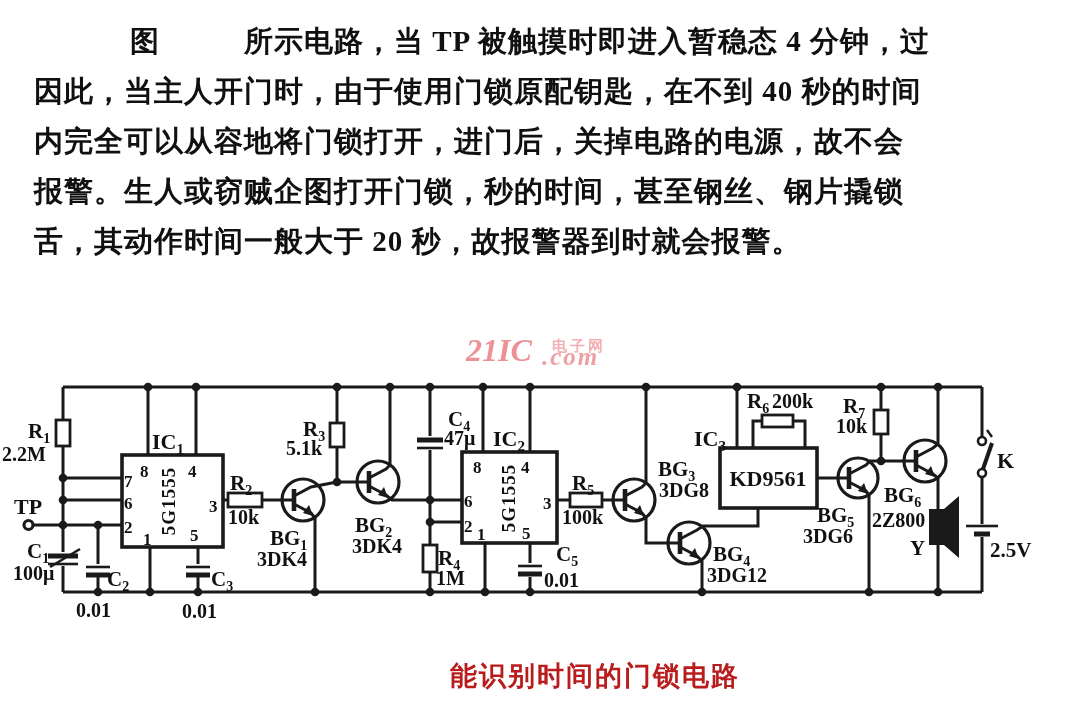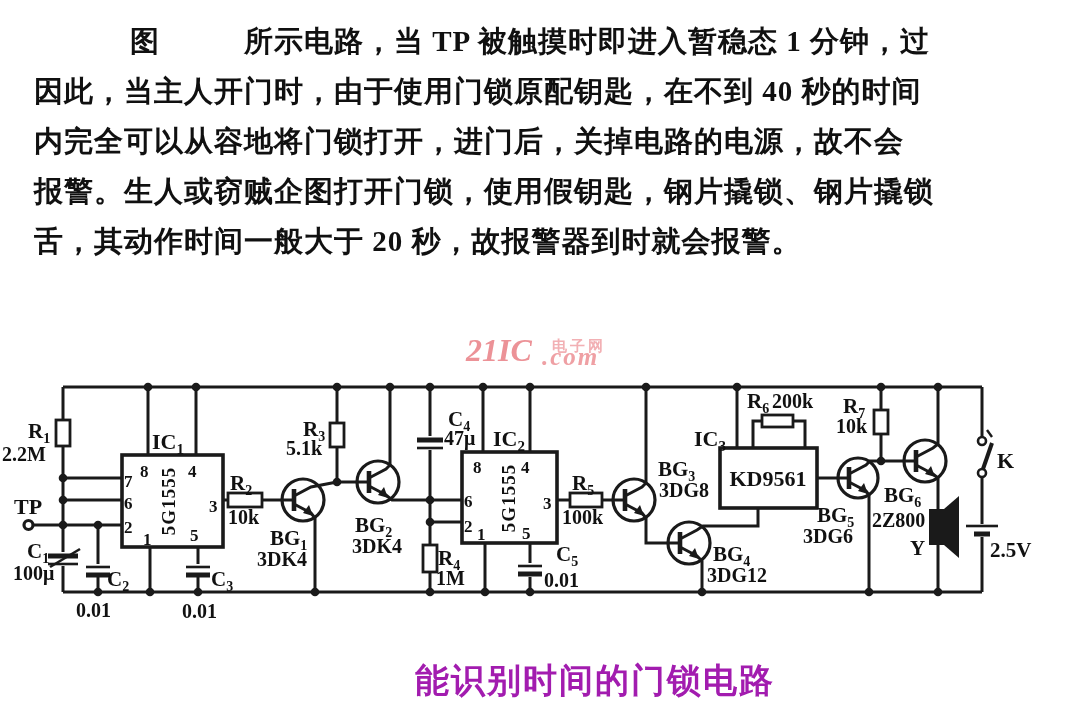--- a/index.html
+++ b/index.html
@@ -31,21 +31,21 @@
     font-size:15px;font-weight:700;color:#f2b0b4;letter-spacing:3px;
   }
   .wm-com{
     position:absolute;left:76px;top:9px;
     font-size:25px;font-weight:700;font-style:italic;color:#efa0a4;
     letter-spacing:2px;
   }
   
   .caption{
     position:absolute;left:380px;top:658px;width:430px;
-    text-align:center;font-size:34px;font-weight:700;color:#a21caf;
+    text-align:center;font-size:27px;font-weight:700;color:#b91c1c;
     letter-spacing:2px;
   }
   
   svg.schematic{position:absolute;left:0;top:0;}
   .wire{stroke:#1a1a1a;stroke-width:3;fill:none;stroke-linecap:butt;}
   .box{stroke:#1a1a1a;stroke-width:3;fill:#ffffff;}
   .rbox{stroke:#1a1a1a;stroke-width:2.8;fill:#ffffff;}
   .dot{fill:#1a1a1a;stroke:none;}
   .tr{stroke:#1a1a1a;stroke-width:3.2;fill:none;}
   .bar{stroke:#1a1a1a;stroke-width:4.6;fill:none;}
@@ -59,24 +59,24 @@
   .pin{font-size:17px;}
   .icpart{font-size:19px;letter-spacing:1px;}
   .big{font-size:22px;}
 </style>
 </head>
 <body>
 
 <div class="page">
 
   <div class="para">
-    <div class="pline"><span class="fig-label">图</span><span>所示电路，当 TP 被触摸时即进入暂稳态 1 分钟，过</span></div>
+    <div class="pline"><span class="fig-label">图</span><span>所示电路，当 TP 被触摸时即进入暂稳态 4 分钟，过</span></div>
     <div class="pline">因此，当主人开门时，由于使用门锁原配钥匙，在不到 40 秒的时间</div>
     <div class="pline">内完全可以从容地将门锁打开，进门后，关掉电路的电源，故不会</div>
-    <div class="pline">报警。生人或窃贼企图打开门锁，使用假钥匙，钢片撬锁、钢片撬锁</div>
+    <div class="pline">报警。生人或窃贼企图打开门锁，秒的时间，甚至钢丝、钢片撬锁</div>
     <div class="pline">舌，其动作时间一般大于 20 秒，故报警器到时就会报警。</div>
   </div>
 
   <div class="watermark">
     <span class="wm-brand">21IC</span>
     <span class="wm-cn">电子网</span>
     <span class="wm-com">.com</span>
   </div>
 
   <svg class="schematic" width="1082" height="723" viewBox="0 0 1082 723">

